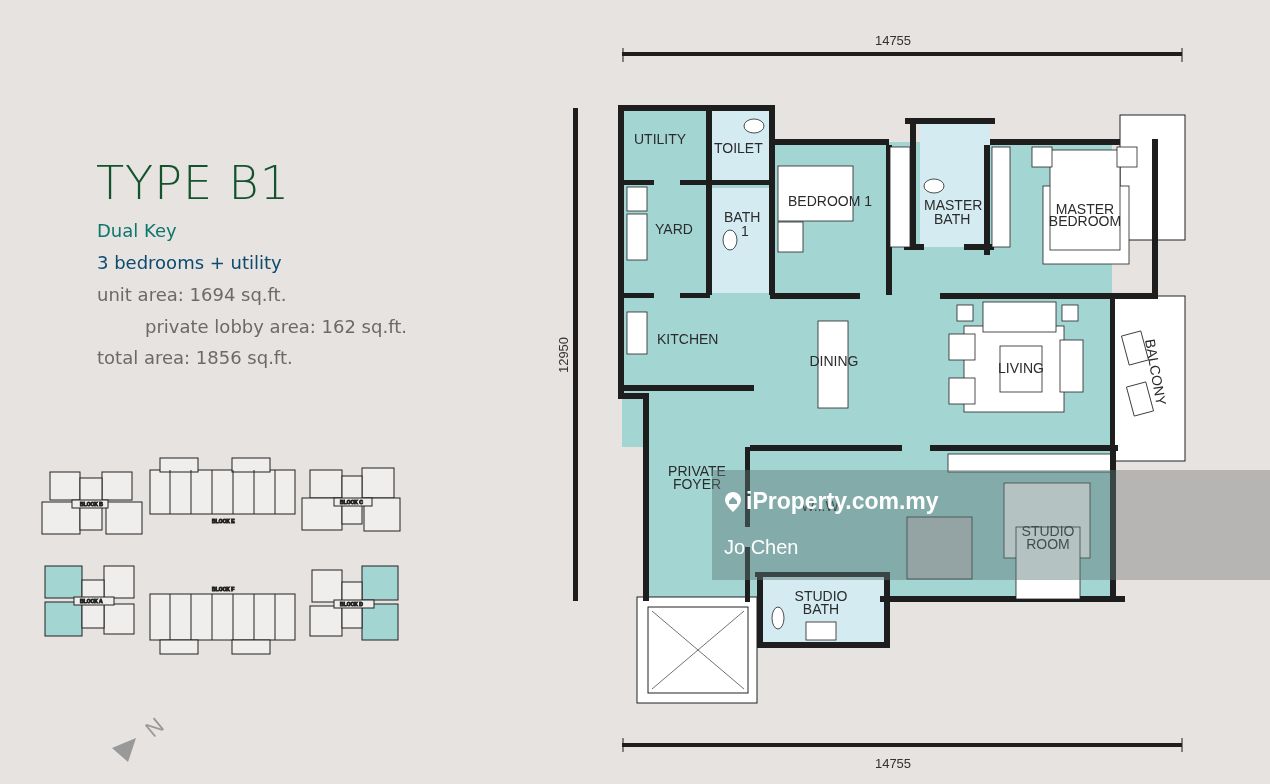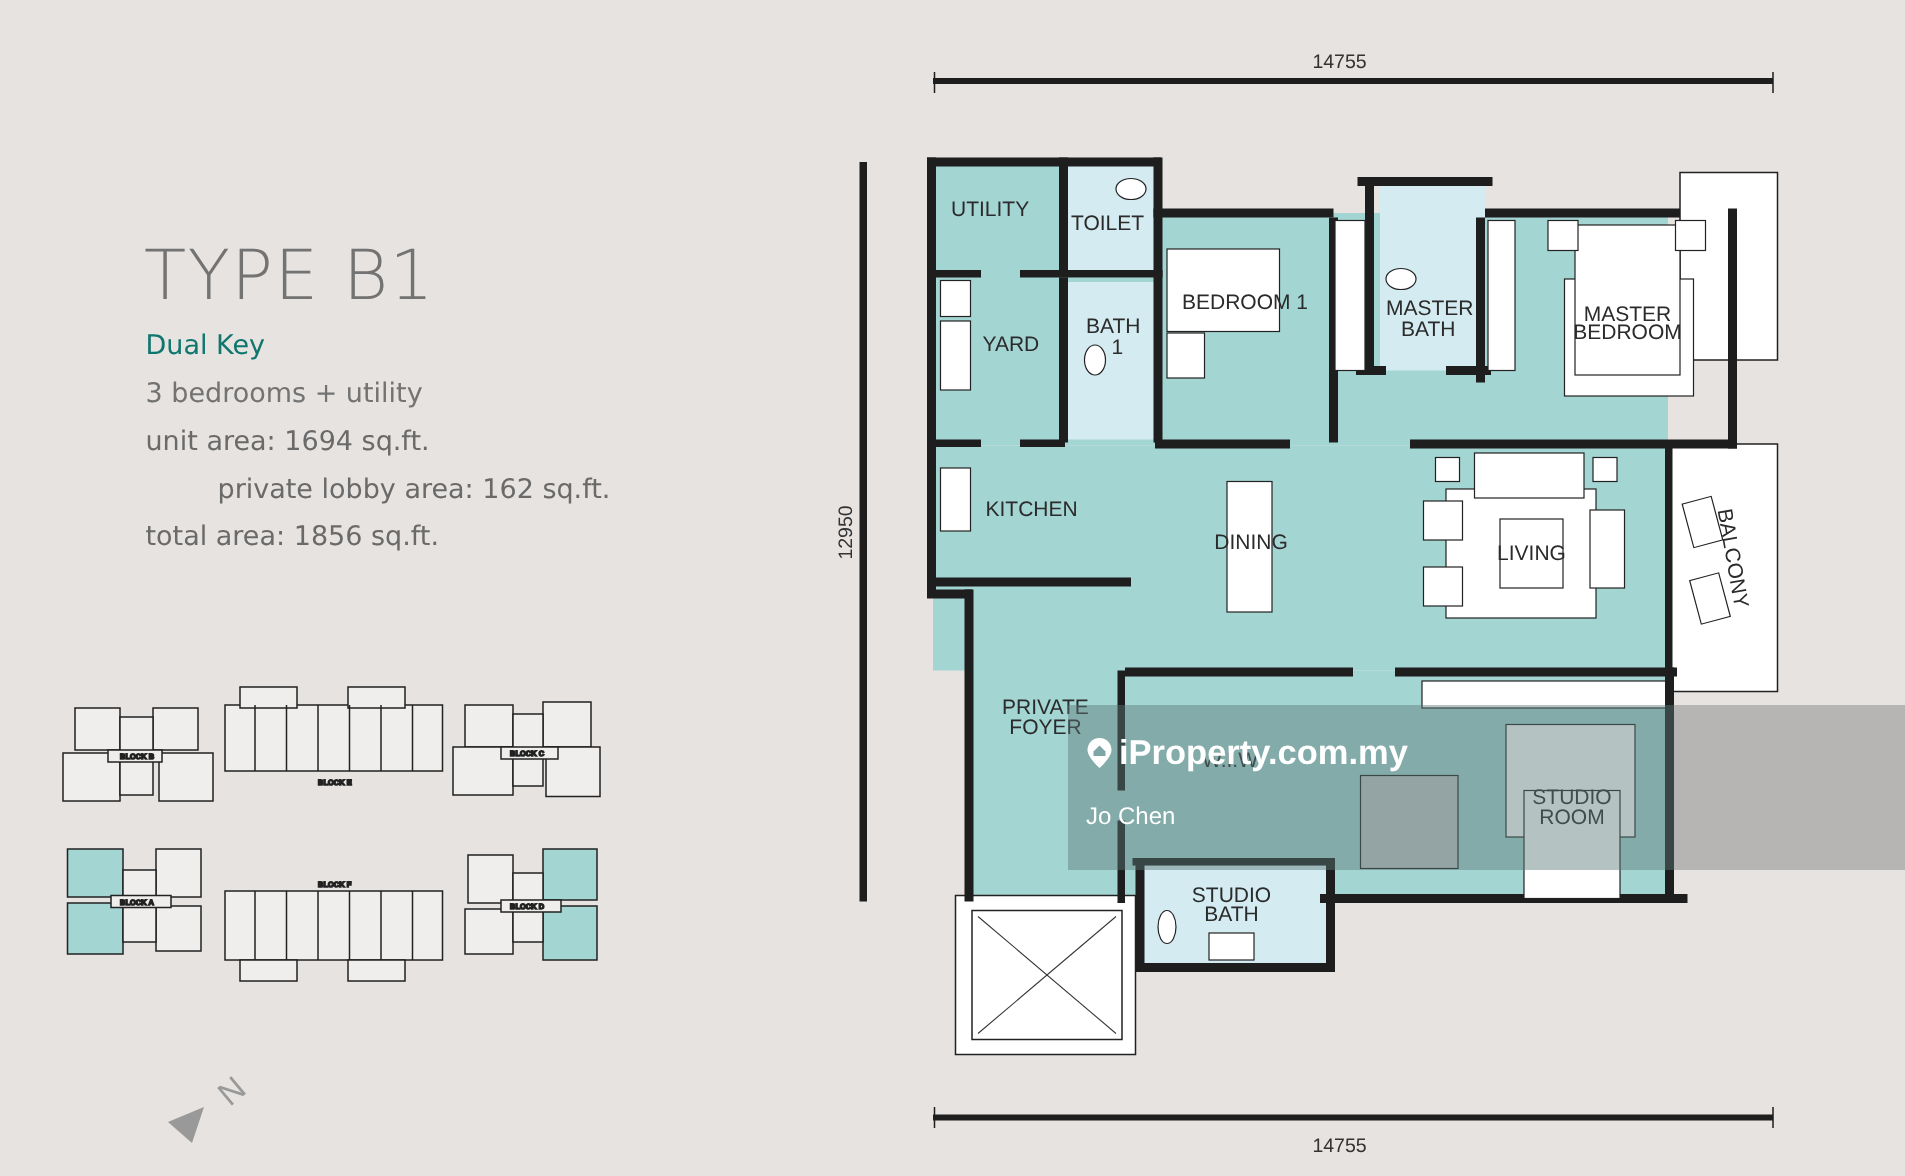--- a/index.html
+++ b/index.html
@@ -1,30 +1,30 @@
 <!DOCTYPE html>
 <html><head>
 <meta charset="utf-8">
 <style>
   html, body { margin:0; padding:0; }
   body { width:1270px; height:784px; background:#e6e3e0; position:relative; overflow:hidden; font-family:"DejaVu Sans", sans-serif; }
-  .title { position:absolute; left:96px; top:160px; font-size:46px; color:#737373; font-weight:300; letter-spacing:1px; font-family:"DejaVu Sans", sans-serif; line-height:1; }
+  .title { position:absolute; left:96px; top:160px; font-size:46px; color:#14532d; font-weight:300; letter-spacing:1px; font-family:"DejaVu Sans", sans-serif; line-height:1; }
   .sub1 { position:absolute; left:97px; top:220px; font-size:18px; color:#0f766e; }
-  .sub2 { position:absolute; left:97px; top:252px; font-size:18px; color:#737373; }
+  .sub2 { position:absolute; left:97px; top:252px; font-size:18px; color:#0c4a6e; }
   .area { position:absolute; left:97px; font-size:18px; color:#6a6a6a; }
   .a1 { top:284px; } .a2 { top:316px;margin-left:48px; } .a3 { top:347px; }
   svg { position:absolute; left:0; top:0; }
   .dim { font-family:"Liberation Sans", sans-serif; font-size:13px; fill:#333; }
   .room { font-family:"Liberation Sans", sans-serif; font-size:14px; fill:#2b2b2b; }
   .blk { font-family:"Liberation Sans", sans-serif; font-size:5px; fill:#222; font-weight:bold; }
   .wm { position:absolute; left:712px; top:470px; width:558px; height:110px; }
   .wm-left { position:absolute; left:0; top:0; width:404px; height:110px; background:rgba(90,120,120,0.45); }
   .wm-right { position:absolute; left:404px; top:0; width:154px; height:110px; background:rgba(150,150,150,0.6); }
   .wm-logo { position:absolute; left:12px; top:18px; color:#fff; font-family:"Liberation Sans", sans-serif; font-weight:bold; font-size:23px; display:flex; align-items:center; gap:4px; }
-  .wm-name { position:absolute; left:12px; top:66px; color:#fff; font-family:"Liberation Sans", sans-serif; font-size:16px; }
+  .wm-name { position:absolute; left:12px; top:66px; color:#fff; font-family:"Liberation Sans", sans-serif; font-size:20px; }
 </style>
 </head>
 <body>
 
 <div class="title">TYPE B1</div>
 <div class="sub1">Dual Key</div>
 <div class="sub2">3 bedrooms + utility</div>
 <div class="area a1">unit area: 1694 sq.ft.</div>
 <div class="area a2">private lobby area: 162 sq.ft.</div>
 <div class="area a3">total area: 1856 sq.ft.</div>

